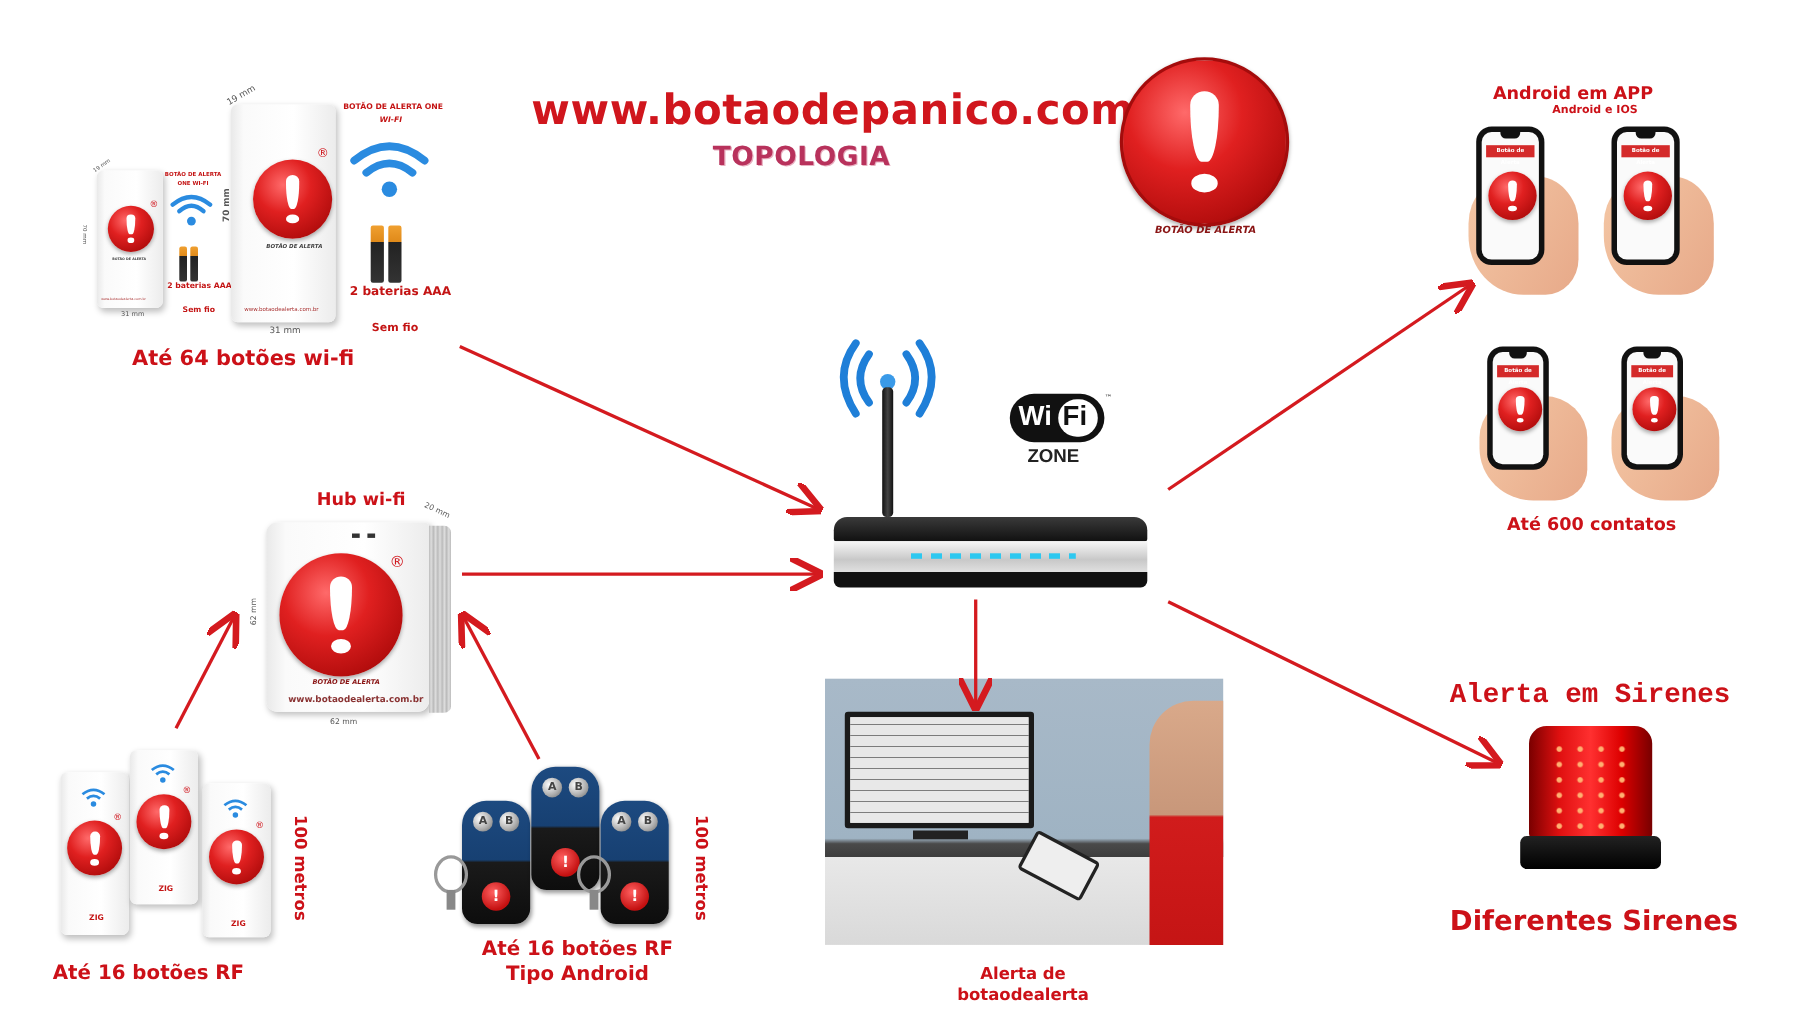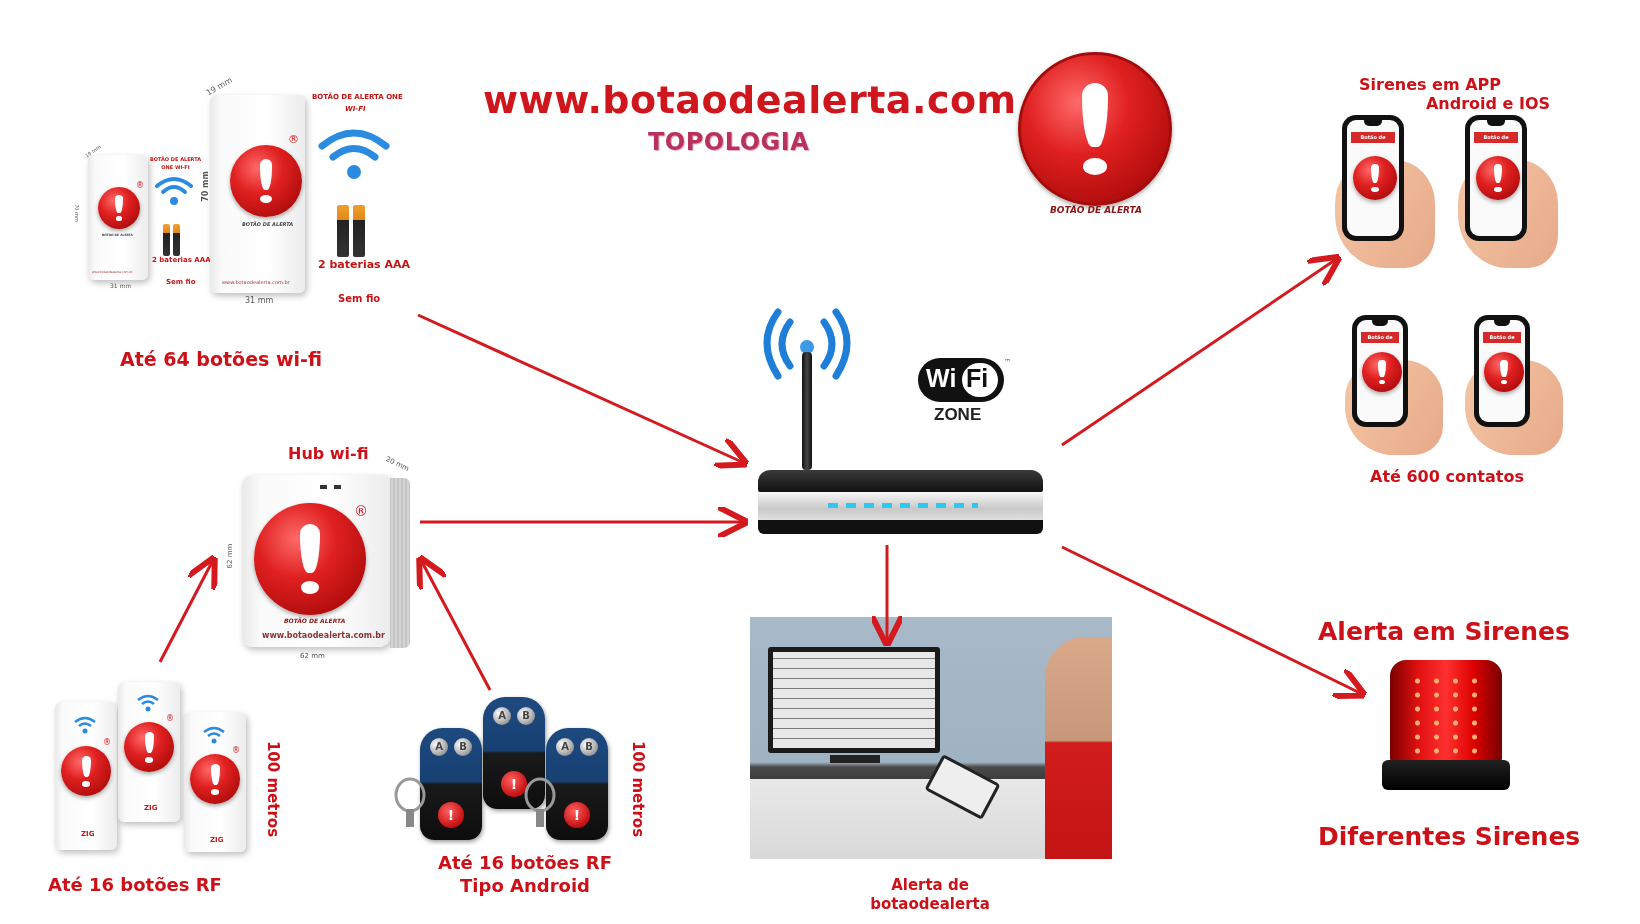--- a/index.html
+++ b/index.html
@@ -20,21 +20,21 @@
   .phone .notch { position:absolute; top:0; left:32%; width:36%; height:6px; background:#111; border-radius:0 0 5px 5px; }
   .hand { position:absolute; background:linear-gradient(120deg,#f4c7a5,#e7a989); border-radius:40% 40% 30% 50%; }
   .arrow { position:absolute; }
   .fob { position:absolute; border-radius:22px 22px 14px 14px; background:linear-gradient(180deg,#1d4a80 0%,#174072 48%,#1a1a1a 50%,#0d0d0d 100%); box-shadow:1px 2px 4px rgba(0,0,0,0.4); }
   .fob .ab { position:absolute; top:10px; width:18px; height:18px; border-radius:50%; background:radial-gradient(circle at 35% 35%,#fff,#aaa 60%,#666); font-size:10px; font-weight:bold; color:#444; text-align:center; line-height:18px; }
   .fob .rb { position:absolute; left:50%; bottom:12px; width:26px; height:26px; margin-left:-13px; border-radius:50%; background:radial-gradient(circle at 40% 35%,#ff6060,#c41010 70%); color:#fff; font-weight:bold; font-size:14px; text-align:center; line-height:26px; }
 </style>
 </head>
 <body>
 
-<div class="abs red-txt" style="left:483px;top:78px;font-size:38px;letter-spacing:0.5px;color:#d0161d;">www.botaodealerta.com</div>
+<div class="abs red-txt" style="left:483px;top:78px;font-size:38px;letter-spacing:0.5px;color:#d0161d;">www.botaodepanico.com</div>
 <div class="abs" style="left:648px;top:128px;font-size:24px;font-weight:bold;color:#b8325c;letter-spacing:0.5px;text-shadow:1px 1px 0 #e8b0c0;">TOPOLOGIA</div>
 
 <div class="alert-btn" style="left:1018px;top:52px;width:148px;height:148px;border:3px solid #a40c0c;">
   <div class="excl"></div>
 </div>
 <div class="abs" style="left:1050px;top:205px;font-size:9px;font-weight:bold;font-style:italic;color:#8a1515;">BOTÃO DE ALERTA</div>
 
 <div>
 
   <div class="device" style="left:88px;top:155px;width:60px;height:125px;">
@@ -75,21 +75,21 @@
   <svg class="wifi" style="left:318px;top:128px;" width="72" height="52" viewBox="0 0 72 52">
     <path d="M4 18 Q36 -8 68 18" stroke="#2a8be0" stroke-width="7" fill="none" stroke-linecap="round"></path>
     <path d="M15 29 Q36 12 57 29" stroke="#2a8be0" stroke-width="7" fill="none" stroke-linecap="round"></path>
     <circle cx="36" cy="44" r="7" fill="#2a8be0"></circle>
   </svg>
   <div class="battery" style="left:337px;top:205px;height:52px;width:12px;"></div>
   <div class="battery" style="left:353px;top:205px;height:52px;width:12px;"></div>
   <div class="abs" style="left:318px;top:258px;font-size:11px;color:#c41414;font-weight:bold;">2 baterias AAA</div>
   <div class="abs" style="left:338px;top:293px;font-size:10px;color:#c41414;font-weight:bold;">Sem fio</div>
 
-  <div class="cap" style="left:120px;top:316px;font-size:19px;margin-top:33px;">Até 64 botões  wi-fi</div>
+  <div class="cap" style="left:120px;top:316px;font-size:19px;">Até 64 botões  wi-fi</div>
 </div>
 
 <div class="cap" style="left:288px;top:445px;font-size:16px;">Hub wi-fi</div>
 <div class="abs" style="left:385px;top:460px;font-size:7px;color:#555;transform:rotate(25deg);">20 mm</div>
 <div class="device" style="left:242px;top:475px;width:148px;height:172px;border-radius:10px 4px 10px 10px;">
   <div class="abs" style="left:78px;top:10px;width:7px;height:4px;background:#333;"></div>
   <div class="abs" style="left:92px;top:10px;width:7px;height:4px;background:#333;"></div>
   <div class="alert-btn" style="left:12px;top:28px;width:112px;height:112px;">
     <div class="excl"></div>
   </div>
@@ -203,22 +203,22 @@
   </div>
   <div class="abs" style="left:80px;top:138px;width:50px;height:8px;background:#222;"></div>
   <div class="abs" style="left:295px;top:20px;width:80px;height:230px;background:linear-gradient(180deg,#d9a98a 0%,#c8977a 45%,#d11c1c 46%,#c41414 100%);border-radius:40px 0 0 0;"></div>
   <div class="abs" style="left:180px;top:150px;width:65px;height:40px;background:#222;border-radius:4px;transform:rotate(28deg);padding:3px;box-sizing:border-box;">
     <div style="width:100%;height:100%;background:#eee;"></div>
   </div>
 </div>
 <div class="cap" style="left:830px;top:877px;width:200px;font-size:15px;">Alerta de</div>
 <div class="cap" style="left:830px;top:896px;width:200px;font-size:15px;">botaodealerta</div>
 
-<div class="cap" style="left:1340px;top:76px;width:180px;font-size:16px;">Sirenes em APP</div>
-<div class="cap" style="left:1398px;top:95px;width:180px;font-size:16px;">Android e IOS</div>
+<div class="cap" style="left:1340px;top:76px;width:180px;font-size:16px;">Android em APP</div>
+<div class="cap" style="left:1360px;top:95px;width:180px;font-size:10px;">Android e IOS</div>
 
 <div class="hand" style="left:1335px;top:160px;width:100px;height:108px;"></div>
 <div class="phone" style="left:1342px;top:115px;width:62px;height:126px;">
   <div class="scr">
       <div class="notch"></div>
       <div class="bar">Botão de Alerta</div>
     <div class="alert-btn" style="left:6px;top:36px;width:44px;height:44px;">
         <div class="excl"></div>
       </div>
     </div>
@@ -249,21 +249,21 @@
   <div class="scr">
       <div class="notch"></div>
       <div class="bar">Botão de Alerta</div>
     <div class="alert-btn" style="left:5px;top:32px;width:40px;height:40px;">
         <div class="excl"></div>
       </div>
     </div>
 </div>
 <div class="cap" style="left:1370px;top:468px;font-size:16px;">Até 600 contatos</div>
 
-<div class="cap" style="left:1318px;top:618px;font-size:25px;">Alerta em Sirenes</div>
+<div class="cap" style="left:1318px;top:618px;font-size:25px;font-family:Liberation Mono, monospace;">Alerta em Sirenes</div>
 <div class="abs" style="left:1380px;top:660px;width:132px;height:140px;">
   <div class="abs" style="left:10px;top:0;width:112px;height:102px;background:linear-gradient(90deg,#7a0000,#e01010 25%,#ff3030 50%,#d00 75%,#700);border-radius:16px 16px 4px 4px;"></div>
   <div class="abs" style="left:28px;top:14px;width:76px;height:80px;background:radial-gradient(circle,#ffb070 2px,transparent 3px) 0 0/19px 14px;"></div>
   <div class="abs" style="left:2px;top:100px;width:128px;height:30px;background:linear-gradient(180deg,#222,#000);border-radius:6px;"></div>
 </div>
 <div class="cap" style="left:1318px;top:823px;font-size:25px;">Diferentes Sirenes</div>
 
 <svg class="arrow" style="left:0;top:0;" width="1640" height="924" viewBox="0 0 1640 924">
   <defs>
     <marker id="ah" markerWidth="10" markerHeight="10" refX="8" refY="5" orient="auto" markerUnits="strokeWidth">

